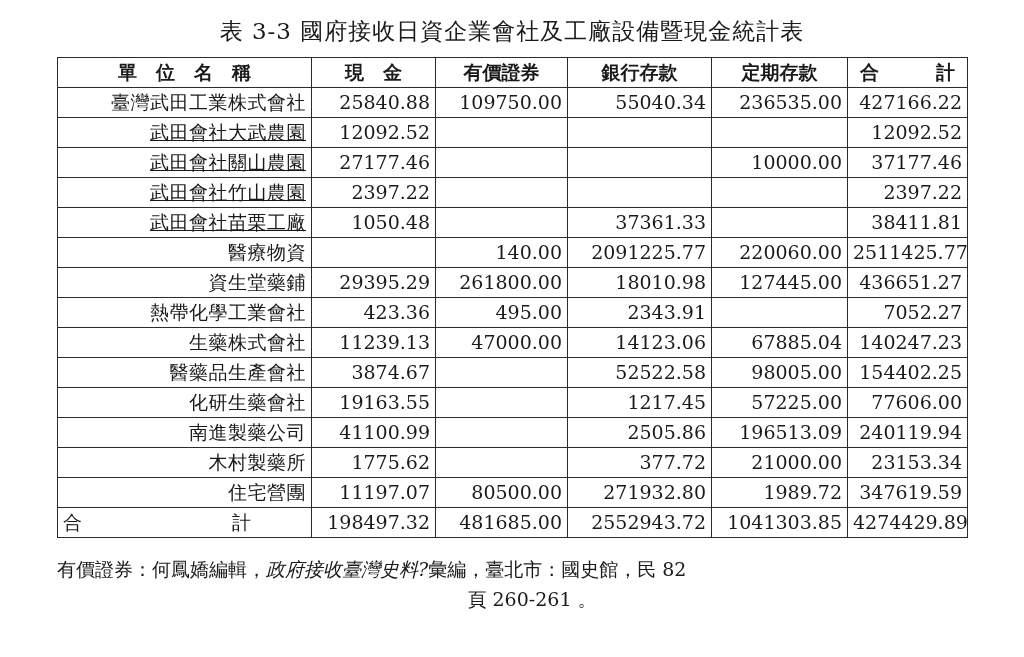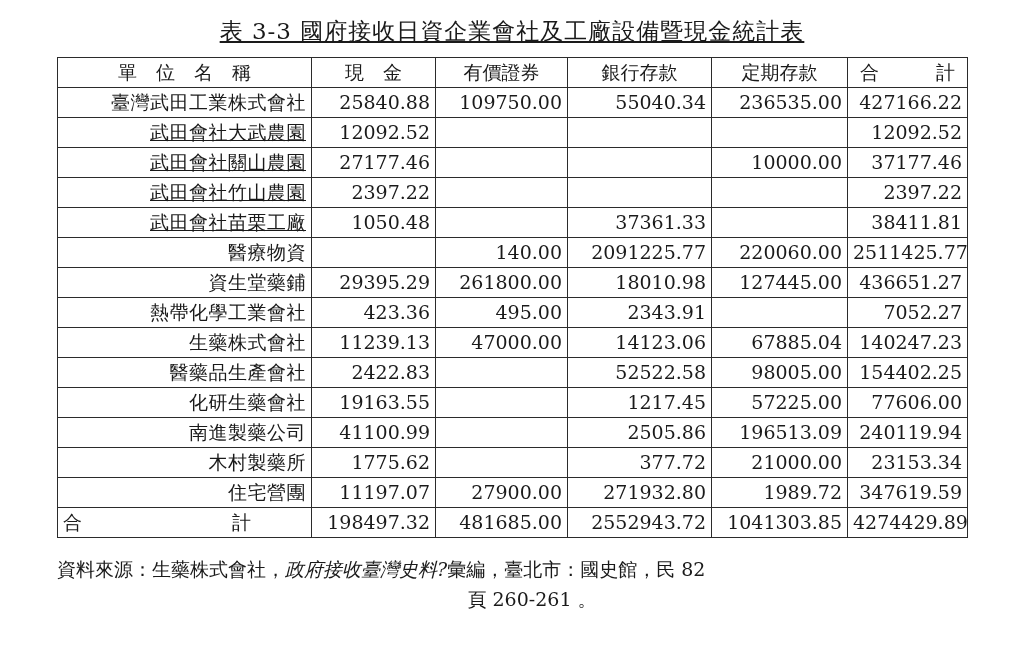--- a/index.html
+++ b/index.html
@@ -21,21 +21,20 @@
     box-sizing: border-box;
   }
   .doc-title {
     text-align: center;
     font-size: 23px;
     letter-spacing: 1px;
     padding-top: 16px;
     padding-bottom: 10px;
     font-family: "DejaVu Serif", "Liberation Serif", serif;
     white-space: nowrap;
-    text-decoration: underline;
   }
   .table-wrap {
     margin: 0 auto;
     width: 910px;
   }
   table.stat {
     border-collapse: collapse;
     width: 910px;
     table-layout: fixed;
     font-size: 19px;
@@ -50,21 +49,21 @@
   table.stat th, table.stat td {
     border: 1px solid #2b2b2b;
     padding: 1px 5px;
     height: 27px;
     line-height: 25px;
     vertical-align: middle;
     white-space: nowrap;
     overflow: hidden;
   }
   table.stat thead th {
-    font-weight: normal;
+    font-weight: bold;
     letter-spacing: 0px;
   }
 
   .row-label {
     text-align: right;
     padding-left: 10px;
     letter-spacing: 0.5px;
   }
   .row-label.indent {
     padding-left: 26px;
@@ -210,21 +209,21 @@
           <tr>
             <td class="row-label">生藥株式會社</td>
             <td class="num">11239.13</td>
             <td class="num">47000.00</td>
             <td class="num">14123.06</td>
             <td class="num">67885.04</td>
             <td class="num">140247.23</td>
           </tr>
           <tr>
             <td class="row-label">醫藥品生產會社</td>
-            <td class="num">2422.83</td>
+            <td class="num">3874.67</td>
             <td class="num"></td>
             <td class="num">52522.58</td>
             <td class="num">98005.00</td>
             <td class="num">154402.25</td>
           </tr>
           <tr>
             <td class="row-label">化研生藥會社</td>
             <td class="num">19163.55</td>
             <td class="num"></td>
             <td class="num">1217.45</td>
@@ -243,35 +242,35 @@
             <td class="row-label">木村製藥所</td>
             <td class="num">1775.62</td>
             <td class="num"></td>
             <td class="num">377.72</td>
             <td class="num">21000.00</td>
             <td class="num">23153.34</td>
           </tr>
           <tr>
             <td class="row-label">住宅營團</td>
             <td class="num">11197.07</td>
-            <td class="num">27900.00</td>
+            <td class="num">80500.00</td>
             <td class="num">271932.80</td>
             <td class="num">1989.72</td>
             <td class="num">347619.59</td>
           </tr>
           <tr class="total-row">
             <td class="total-label"><span>合</span><span class="sp"></span><span>計</span></td>
             <td class="num">198497.32</td>
             <td class="num">481685.00</td>
             <td class="num">2552943.72</td>
             <td class="num">1041303.85</td>
             <td class="num">4274429.89</td>
           </tr>
         </tbody>
     </table>
   </div>
 
   <div class="source">
-    <span>資料來源：生藥株式會社，</span><span class="ital">政府接收臺灣史料?</span><span>彙編，臺北市：國史館，民 82</span>
+    <span>有價證券：何鳳嬌編輯，</span><span class="ital">政府接收臺灣史料?</span><span>彙編，臺北市：國史館，民 82</span>
     <span class="line2">頁 260-261 。</span>
   </div>
 
 </div>
 
 </body></html>

